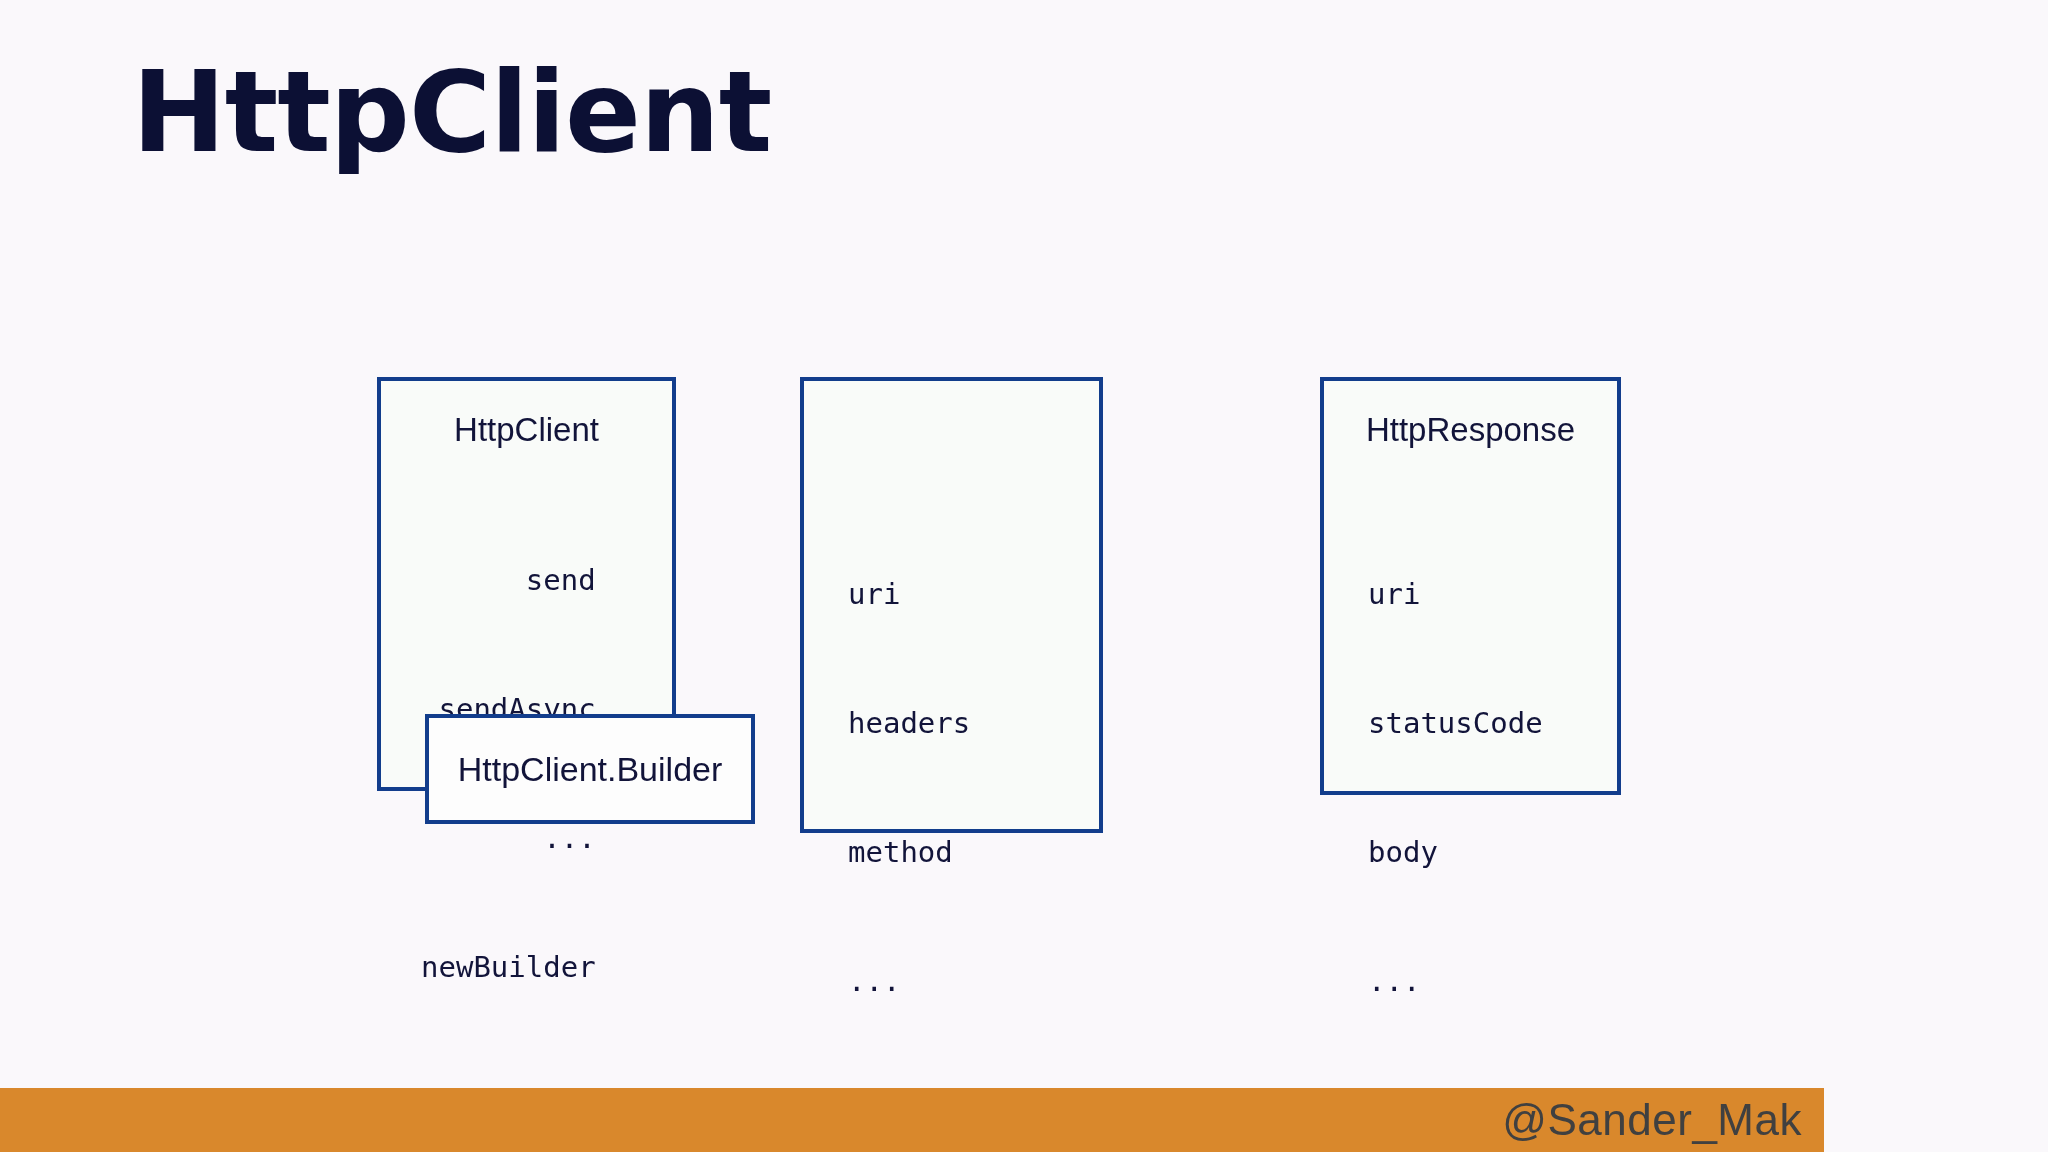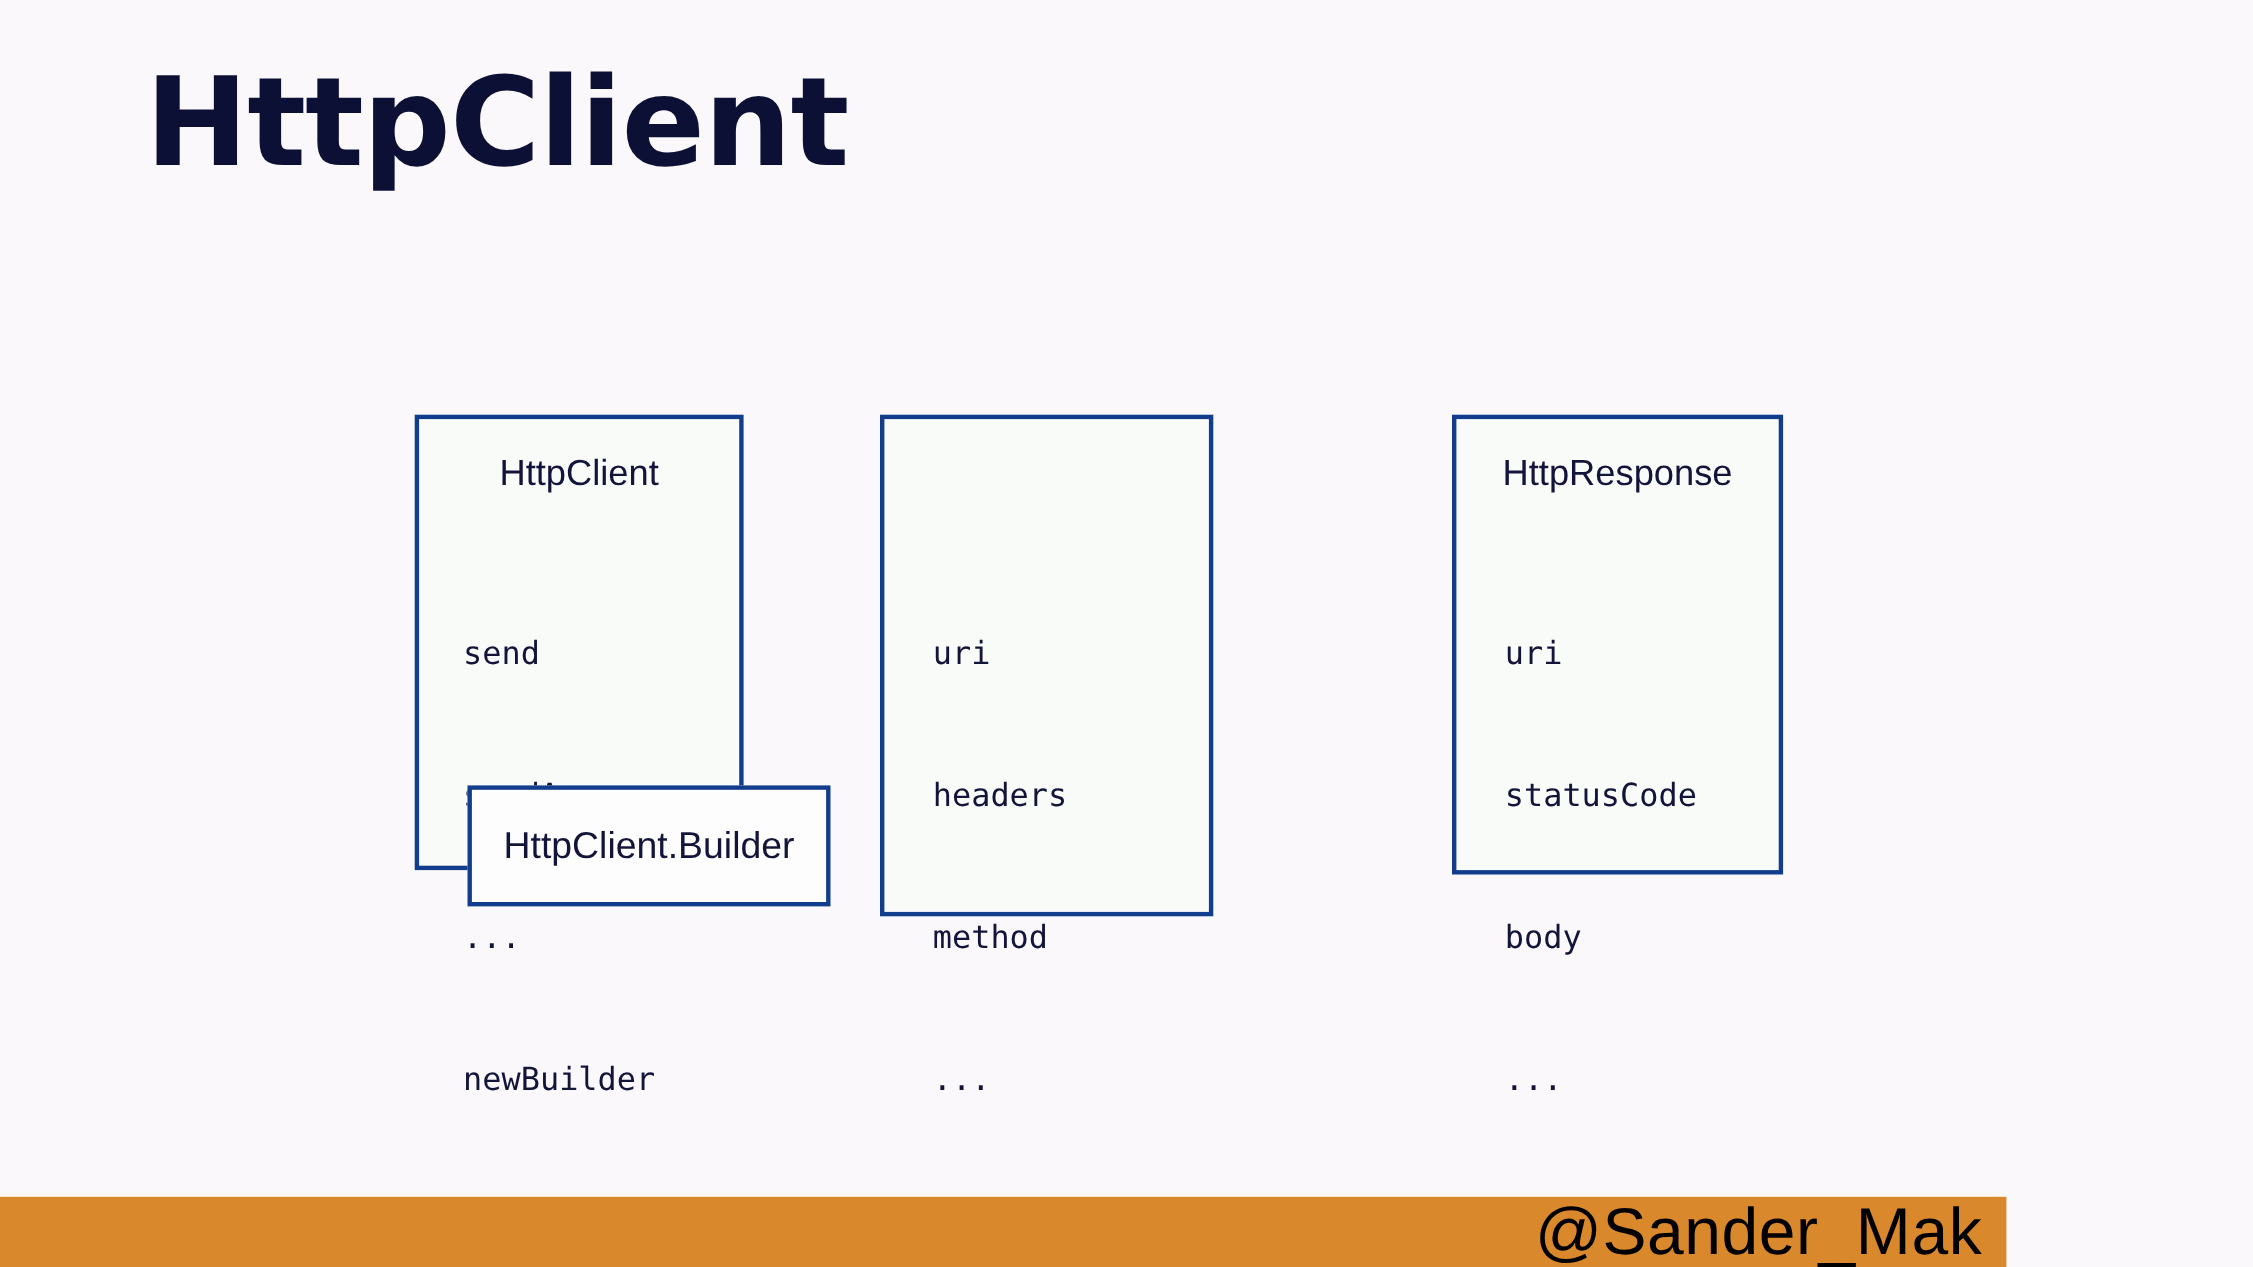--- a/index.html
+++ b/index.html
@@ -102,39 +102,39 @@
     height: 64px;
     background: #d9882c;
     z-index: 5;
     display: flex;
     align-items: center;
     justify-content: flex-end;
   }
 
   #footer-handle {
     font-family: "Liberation Sans", sans-serif;
-    font-size: 60px;
+    font-size: 44px;
     font-weight: 400;
-    color: #000000;
+    color: #404040;
     padding-right: 22px;
     letter-spacing: 0.5px;
     white-space: nowrap;
     line-height: 1;
   }
 </style>
 </head>
 <body>
 
 <div id="slide">
 
   <h1 id="slide-title">HttpClient</h1>
 
   <div class="class-box" style="left:377px; top:377px; width:299px; height:414px;">
     <div class="class-box-title" style="top:30px;">HttpClient</div>
-    <div class="class-box-members" style="left:40px; top:106px;">
+    <div class="class-box-members" style="left:40px; top:92px;text-align:right;">
       <span class="member-line">send</span>
       <span class="member-line">sendAsync</span>
       <span class="member-line">...</span>
       <span class="member-line">newBuilder</span>
     </div>
   </div>
 
   <div class="builder-box" style="left:425px; top:714px; width:330px; height:110px;">
     <span class="builder-box-label">HttpClient.Builder</span>
   </div>

